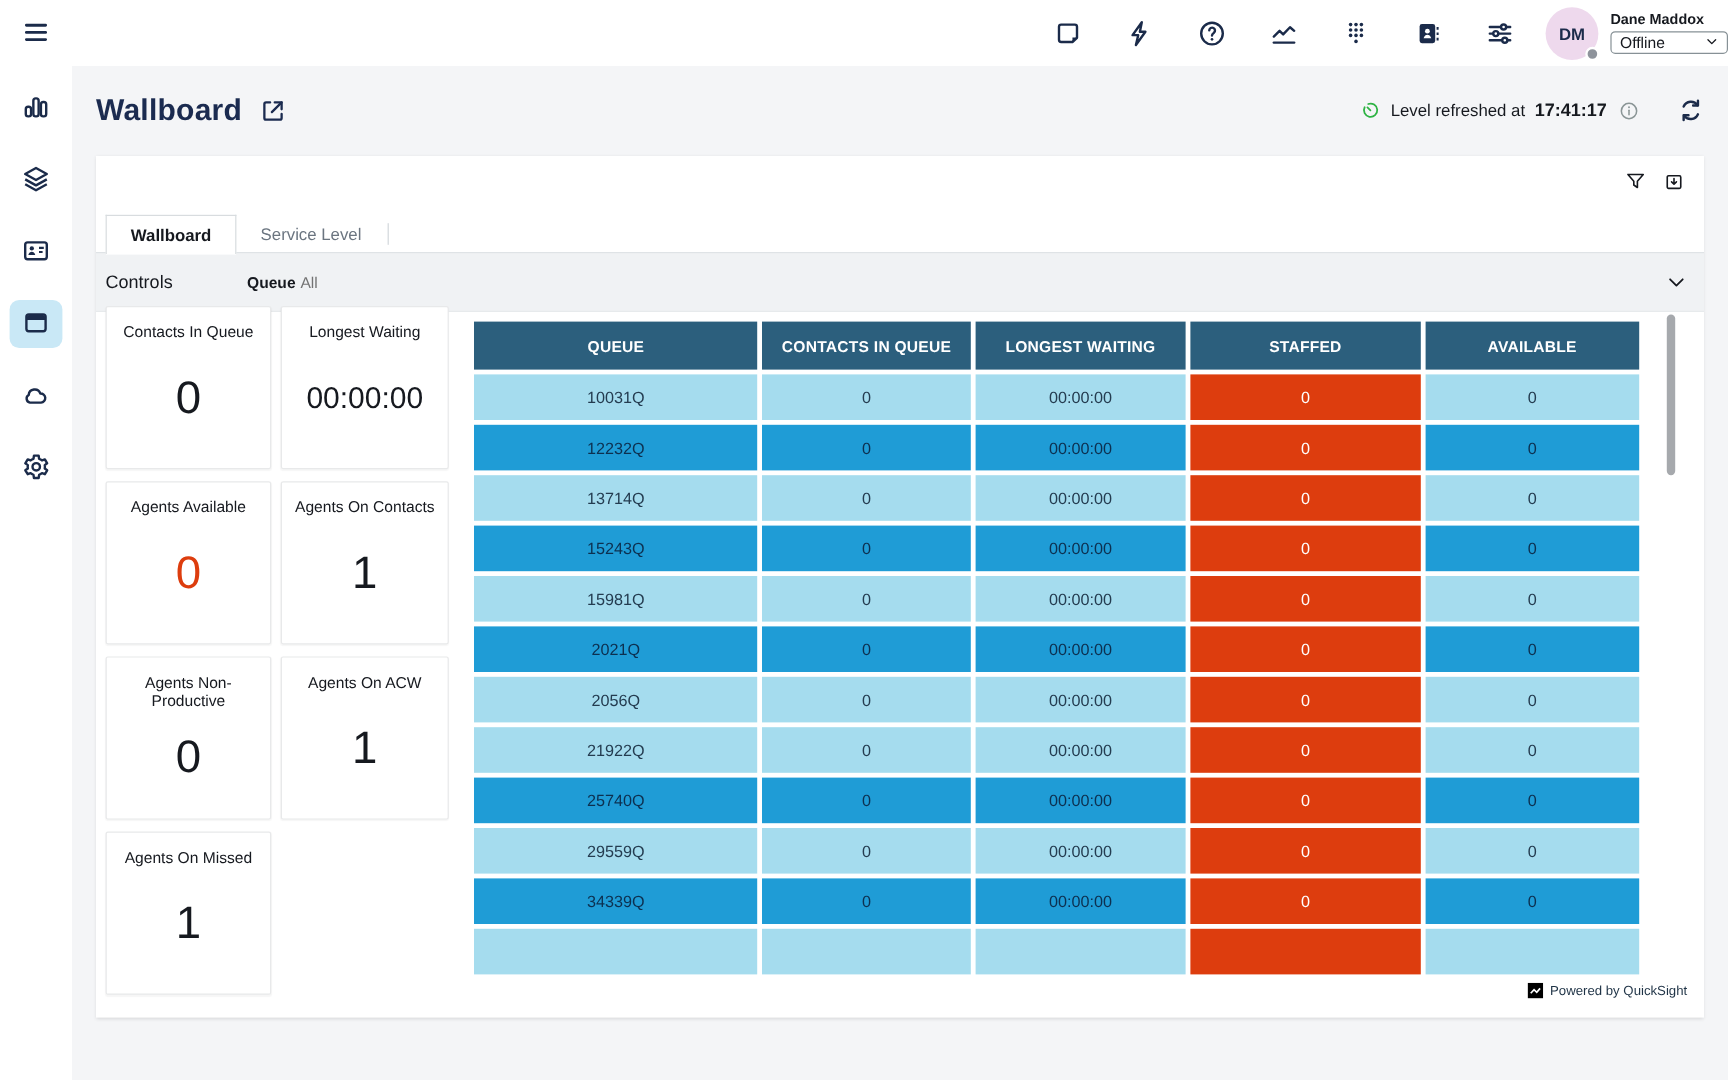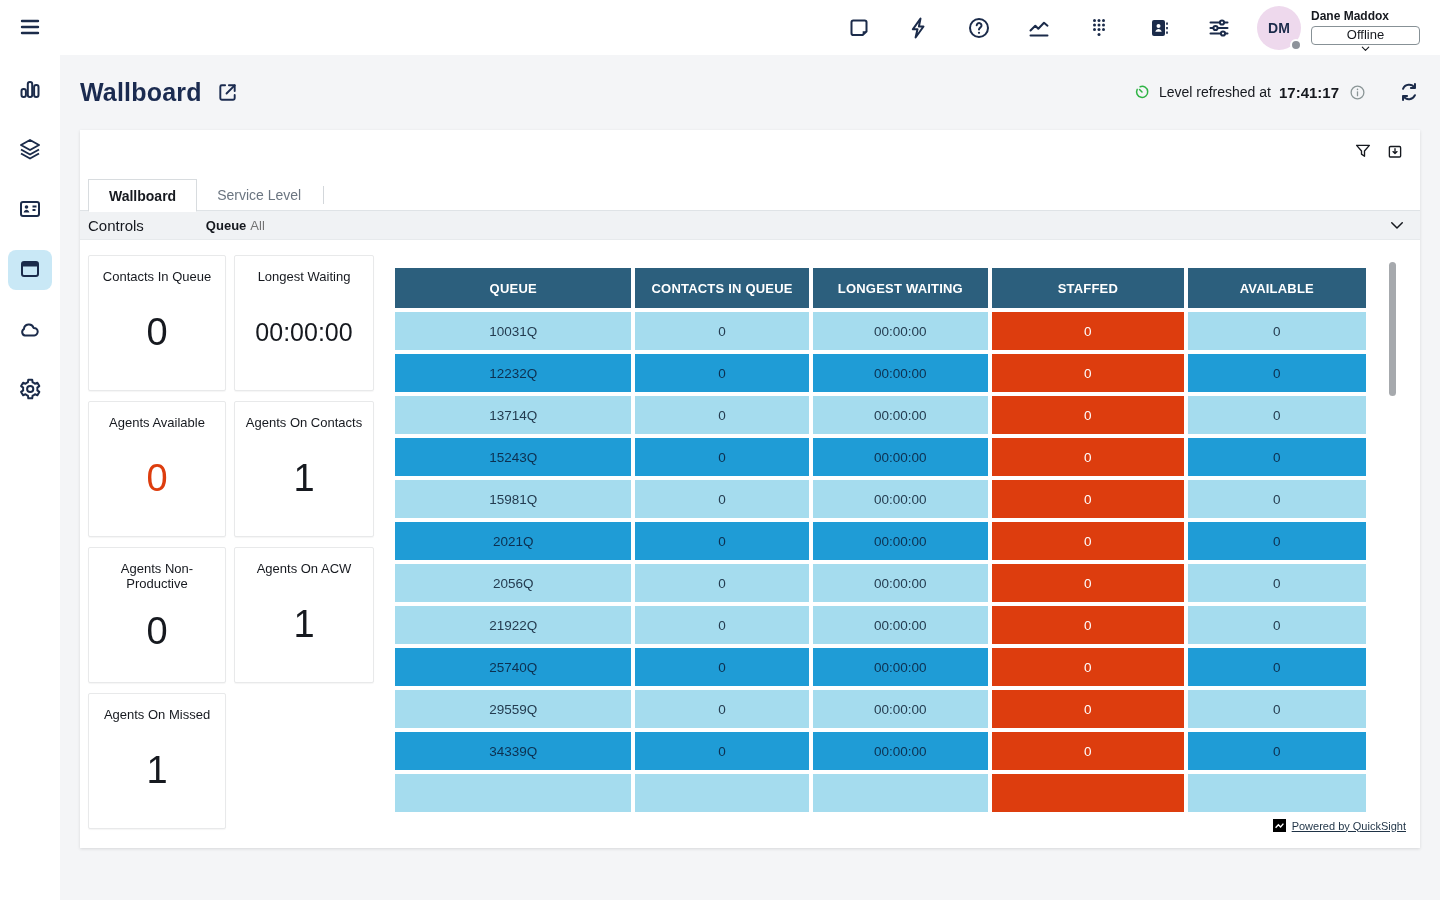--- a/index.html
+++ b/index.html
@@ -12,35 +12,35 @@
   .sb-btn { width:44px; height:40px; margin-left:8px; display:flex; align-items:center; justify-content:center;
             background:none; border:none; cursor:pointer; border-radius:8px; }
   .sb-btn svg { width:24px; height:24px; }
   .hamburger { margin-top:8px; }
   .sb-nav { display:flex; flex-direction:column; margin-top:22px; }
   .sb-nav .sb-btn { margin-bottom:20px; }
   .sb-btn.active { background:var(--nav-active-bg,#c9e8f6); }
 
   
   .topbar { position:absolute; left:60px; top:0; right:0; height:55px; background:#fff;
-            display:flex; align-items:center; justify-content:flex-end; padding-right:20px; z-index:4; }
+            display:flex; align-items:center; justify-content:flex-end; z-index:4; }
   .topbar-icons { display:flex; align-items:center; gap:36px; margin-right:26px; }
   .tb-btn { background:none; border:none; cursor:pointer; width:24px; height:24px; padding:0; }
   .tb-btn svg { width:24px; height:24px; }
   .user { display:flex; align-items:flex-start; gap:10px; }
   .avatar { position:relative; width:44px; height:44px; border-radius:50%; background:#eed9ed;
             display:flex; align-items:center; justify-content:center; font-weight:bold; font-size:14px;
             color:#1b2b4a; cursor:pointer; border:none; }
   .status-dot { position:absolute; right:-1px; bottom:-1px; width:12px; height:12px; border-radius:50%;
                 background:#8e939b; border:2px solid #fff; }
   .user-meta { display:flex; flex-direction:column; gap:3px; padding-top:3px; }
   .user-name { font-size:12px; font-weight:bold; }
-  .status-select { width:109px; height:19px; border:1px solid #879196; border-radius:4px; background:#fff;
+  .status-select { width:98px; height:19px; border:1px solid #879196; border-radius:4px; background:#fff;
                    display:flex; align-items:center; justify-content:space-between; padding:0 7px;
-                   font-size:13px; cursor:pointer;flex-direction:column; }
+                   font-size:13px; cursor:pointer; }
   .status-select svg { width:11px; height:11px; }
 
   
   .main { position:absolute; left:60px; top:55px; right:0; bottom:0; background:#f4f5f7; }
   .page-header { height:74px; display:flex; align-items:center; padding:0 20px; }
   .page-title { font-size:25px; font-weight:bold; color:#1b2b50; letter-spacing:.2px; }
   .ext-link-btn { background:none; border:none; cursor:pointer; margin-left:14px; width:23px; height:23px; padding:0; }
   .ext-link-btn svg { width:23px; height:23px; }
   .refresh-group { margin-left:auto; display:flex; align-items:center; gap:8px; }
   .refresh-group .label { font-size:14px; color:#16191f; }
@@ -58,21 +58,21 @@
   .panel-tools button { background:none; border:none; cursor:pointer; width:18px; height:18px; padding:0; }
   .panel-tools svg { width:18px; height:18px; }
 
   .tabs { position:absolute; top:48px; left:8px; display:flex; align-items:flex-end; height:33px; z-index:2; }
   .tab { height:33px; padding:0 20px; display:flex; align-items:center; font-size:14px; cursor:pointer;
          background:none; border:none; color:#6b7580; }
   .tab.active { background:#fff; border:1px solid #d8dcdf; border-bottom:1px solid #fff; margin-bottom:-1px;
                 font-weight:bold; color:#16191f; }
   .tab-divider { width:1px; height:18px; background:#d3d7db; margin:0 2px 7px 2px; }
 
-  .controls-bar { position:absolute; top:80px; left:0; right:0; height:30px; background:#f0f2f4;
+  .controls-bar { position:absolute; top:80px; left:0; right:0; height:50px; background:#f0f2f4;
                   border-top:1px solid #dfe3e6; border-bottom:1px solid #e7eaec;
                   display:flex; align-items:center; padding:0 14px 0 8px; }
   .controls-label { font-size:15px; color:#16191f; }
   .control-name { font-size:13px; font-weight:bold; margin-left:62px; }
   .control-value { font-size:13px; color:#737373; margin-left:4px; }
   .controls-chevron { margin-left:auto; background:none; border:none; cursor:pointer; width:18px; height:18px; padding:0; }
   .controls-chevron svg { width:18px; height:18px; }
 
   
   .kpi-grid { position:absolute; left:8px; top:125px; display:grid;
@@ -95,21 +95,21 @@
   th { background:var(--th-bg,#2c5f7d); color:#fff; font-size:13px; font-weight:bold; height:40px;
        text-align:center; letter-spacing:.2px; cursor:pointer; }
   td { height:38px; text-align:center; font-size:13.5px; cursor:default; }
   tr.light td { background:var(--row-light,#a5dcee); color:#243c50; }
   tr.mid td { background:var(--row-mid,#1f9cd6); color:#0d3050; }
   tr td.staffed { background:var(--accent-orange,#dd3d0e) !important; color:#fff !important; }
   .scroll-thumb { position:absolute; left:1309px; top:132px; width:7px; height:134px; border-radius:4px;
                   background:#a6a9ad; cursor:grab; }
 
   .powered { position:absolute; right:14px; bottom:16px; display:flex; align-items:center; gap:6px;
-             font-size:11px; color:#1f3346;text-decoration:underline; }
+             font-size:11px; color:#1f3346; }
   .powered svg { width:13px; height:13px; display:block; }
 </style>
 </head>
 <body>
 
 <div class="app">
 
   <aside class="sidebar">
     <button class="sb-btn hamburger">
       <span><svg viewBox="0 0 24 24" fill="none" stroke="#1b2b4a" stroke-width="2.4" stroke-linecap="round">

